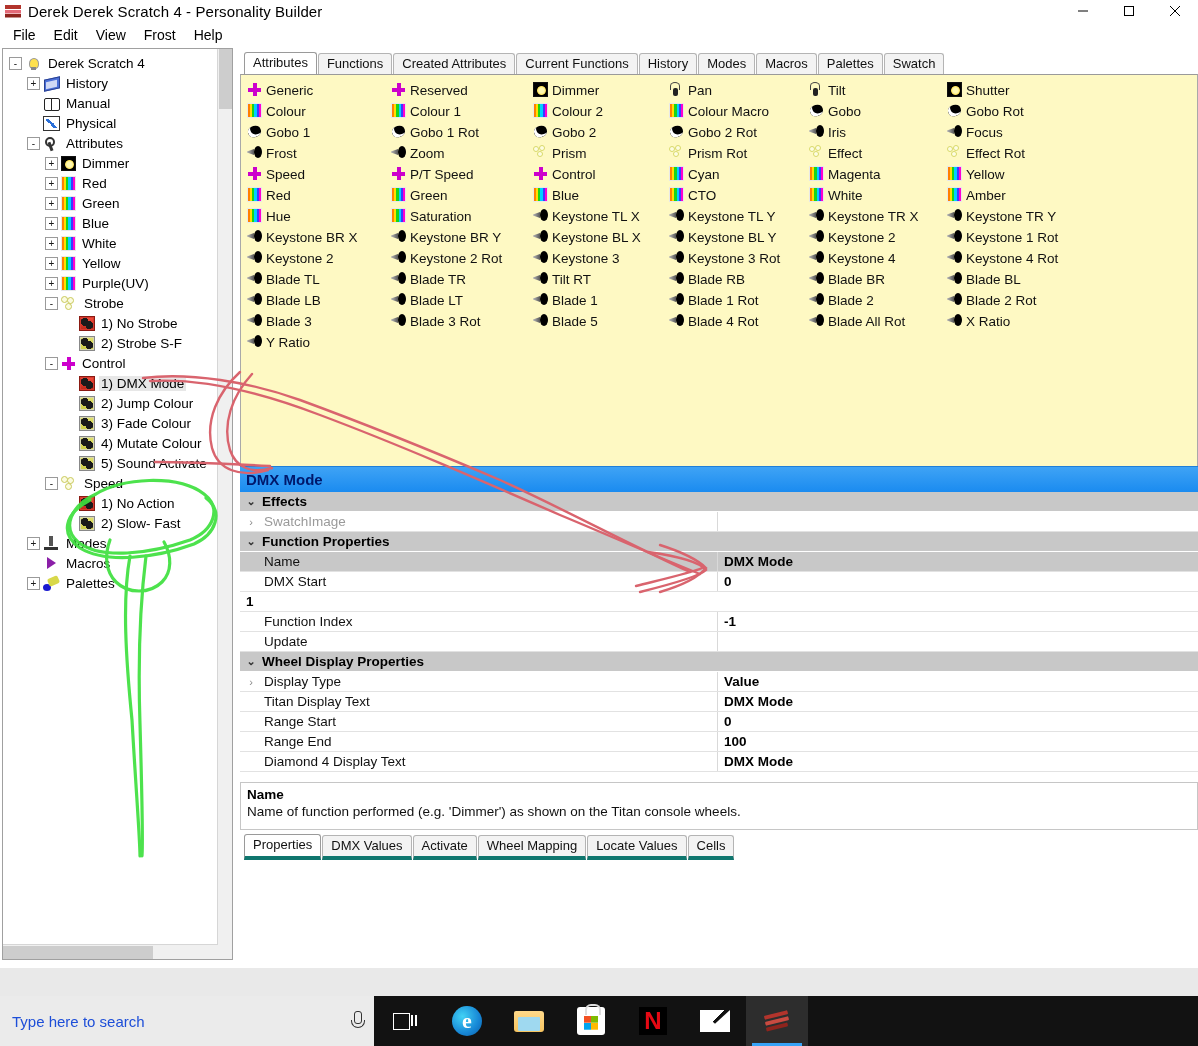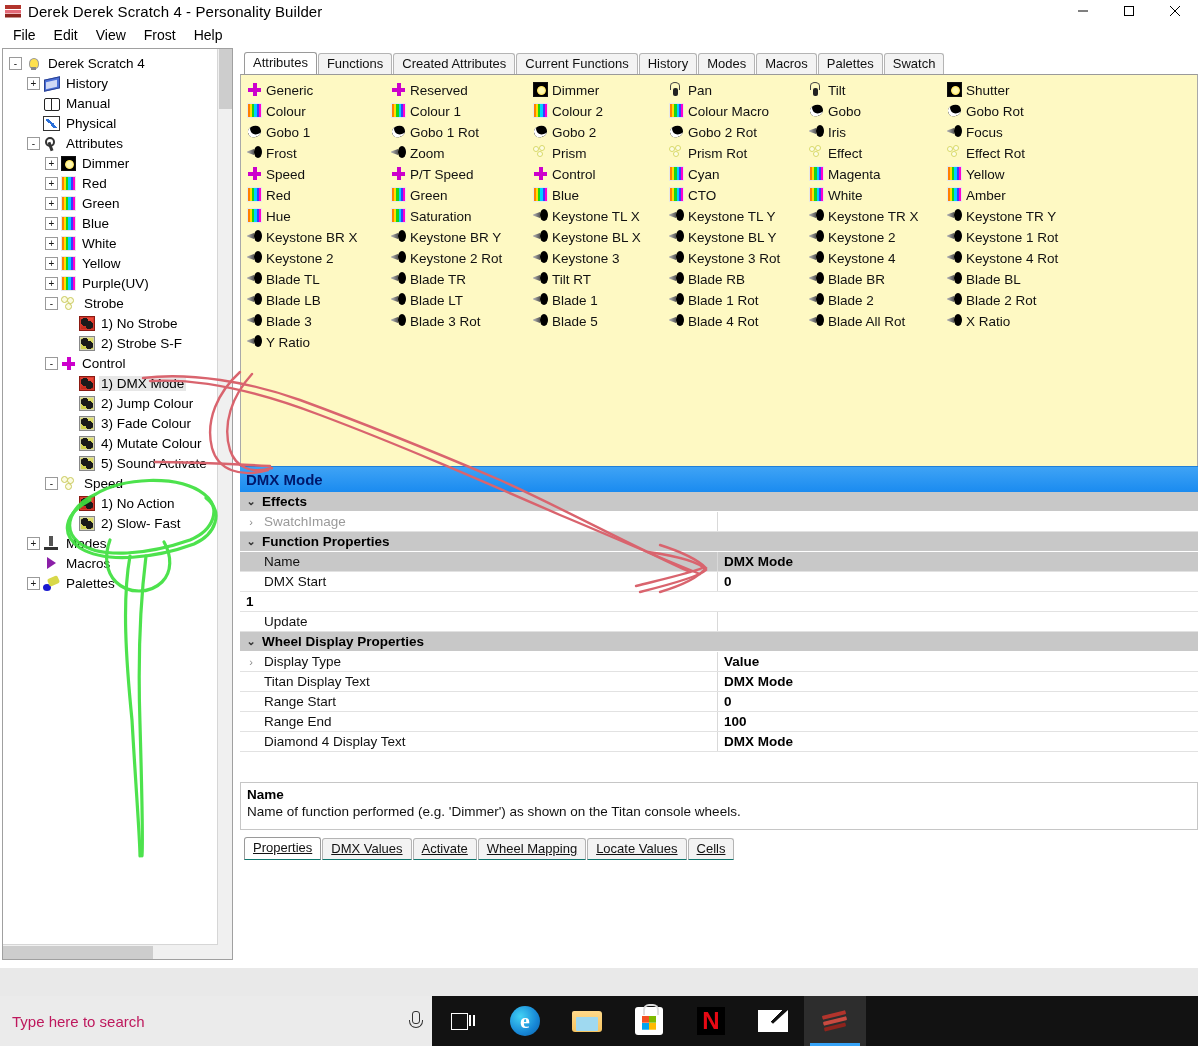--- a/index.html
+++ b/index.html
@@ -197,34 +197,34 @@
   .prow .pname.dim{color:#9a9a9a;}
   .prow .pc2{flex:1;display:flex;align-items:center;padding-left:6px;font-weight:bold;color:#000;}
 
   #helpbox{
     position:absolute;left:0;bottom:38px;width:958px;height:48px;
     border:1px solid #c6c6c6;background:#fff;padding:4px 6px;
   }
   #helpbox .h1{font-weight:bold;font-size:13.5px;color:#000;}
   #helpbox .h2{font-size:13.5px;color:#111;margin-top:2px;}
   #bottomtabs{position:absolute;left:0;bottom:8px;display:flex;align-items:flex-end;padding-left:4px;}
-  #bottomtabs .tab{border-bottom:1px solid #0f766e;border-radius:3px 3px 0 0;text-decoration:underline;}
+  #bottomtabs .tab{border-bottom:4px solid #0f766e;border-radius:3px 3px 0 0;}
 
   
   #annot{position:absolute;left:0;top:0;width:1198px;height:1046px;pointer-events:none;}
 
   
   #deskstrip{position:absolute;left:0;top:968px;width:1198px;height:28px;background:#e9e9e9;}
   #taskbar{
     position:absolute;left:0;bottom:0;width:1198px;height:50px;background:#121212;
     display:flex;align-items:stretch;
   }
   #searchbox{
-    width:432px;background:#ebebeb;display:flex;align-items:center;
-    padding:0 10px 0 12px;color:#be185d;font-size:15px;
+    width:374px;background:#ebebeb;display:flex;align-items:center;
+    padding:0 10px 0 12px;color:#1d4ed8;font-size:15px;
   }
   #searchbox .sb-text{flex:1;}
   .tbicon{
     width:62px;display:flex;align-items:center;justify-content:center;position:relative;
   }
   .tbicon.active{background:#2d2d2d;}
   .tbicon.active::after{
     content:"";position:absolute;left:6px;right:6px;bottom:0;height:3px;background:#36a3f7;
   }
   
@@ -859,20 +859,29 @@
         </div>
       </div>
       <div class="prow">
         <div class="pc2">
           <span>1</span>
         </div>
       </div>
       <div class="prow">
         <div class="pc1">
           <span class="pexp"></span>
+          <span class="pname">Function Index</span>
+        </div>
+        <div class="pc2">
+          <span>-1</span>
+        </div>
+      </div>
+      <div class="prow">
+        <div class="pc1">
+          <span class="pexp"></span>
           <span class="pname">Update</span>
         </div>
         <div class="pc2">
           <span></span>
         </div>
       </div>
       <div class="grp">
         <span class="chev">⌄</span>
         <span>Wheel Display Properties</span>
       </div>

